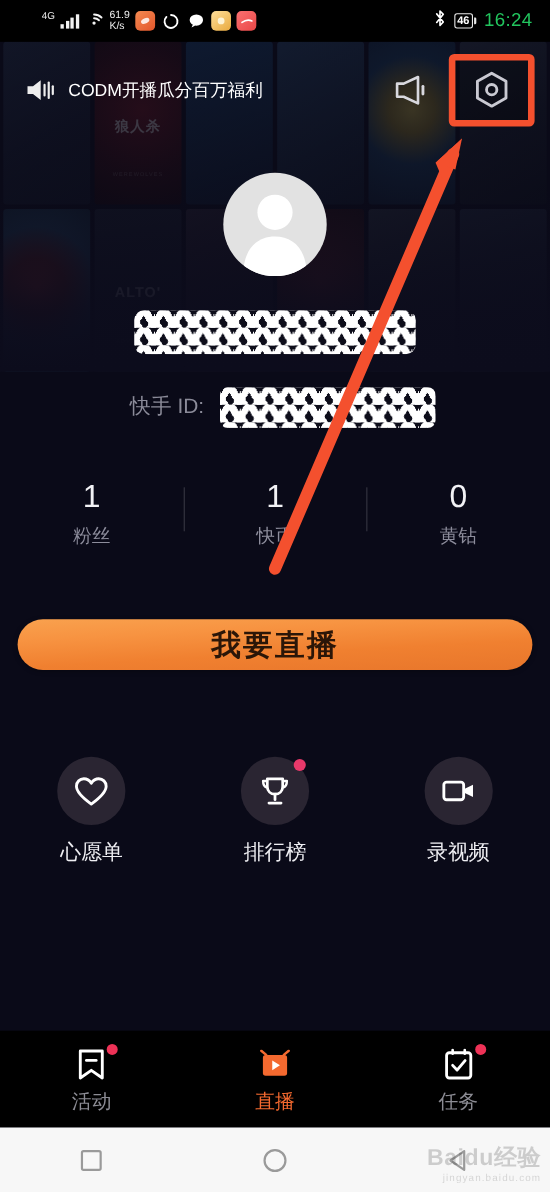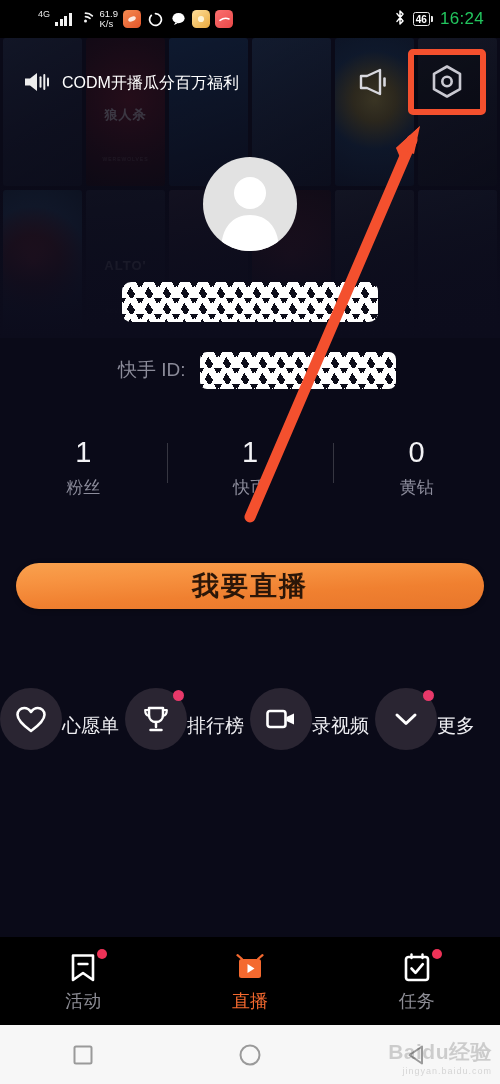--- a/index.html
+++ b/index.html
@@ -310,21 +310,21 @@
   .actions {
     position: absolute;
     top: 688px; left: 0;
     width: 500px;
     display: flex;
     z-index: 10;
   }
   .action {
     flex: 1;
     display: flex;
-    flex-direction: row;
+    flex-direction: column;
     align-items: center;
   }
   .action-circle {
     width: 62px; height: 62px;
     border-radius: 50%;
     background: #2a2532;
     display: flex;
     align-items: center;
     justify-content: center;
     position: relative;
@@ -601,29 +601,20 @@
     <div class="action">
       <div class="action-circle">
         <svg width="32" height="24" viewBox="0 0 32 24">
           <rect x="2.5" y="4" width="18" height="16" rx="2.5" stroke="#ffffff" stroke-width="2.6" fill="none"></rect>
           <path d="M21.5 10 L29 6.5 V17.5 L21.5 14 Z" fill="#ffffff"></path>
         </svg>
       </div>
       <div class="action-lbl">录视频</div>
     </div>
 
-    <div class="action">
-      <div class="action-circle">
-        <svg width="30" height="20" viewBox="0 0 30 20">
-          <path d="M6 6 L15 14.5 L24 6" stroke="#ffffff" stroke-width="3" fill="none" stroke-linecap="round" stroke-linejoin="round"></path>
-        </svg>
-        <span class="badge-dot"></span>
-      </div>
-      <div class="action-lbl">更多</div>
-    </div>
 
   </div>
 
   <svg class="arrow-layer" viewBox="0 0 500 1084">
     <line x1="250" y1="517" x2="412" y2="140" stroke="#f4502e" stroke-width="11" stroke-linecap="round"></line>
     <path d="M420 126 L396 148 L414 154 Z" fill="#f4502e"></path>
     <path d="M420 126 L402 162 L396 148 Z" fill="#f4502e"></path>
   </svg>
 
   <div class="bottomnav">

